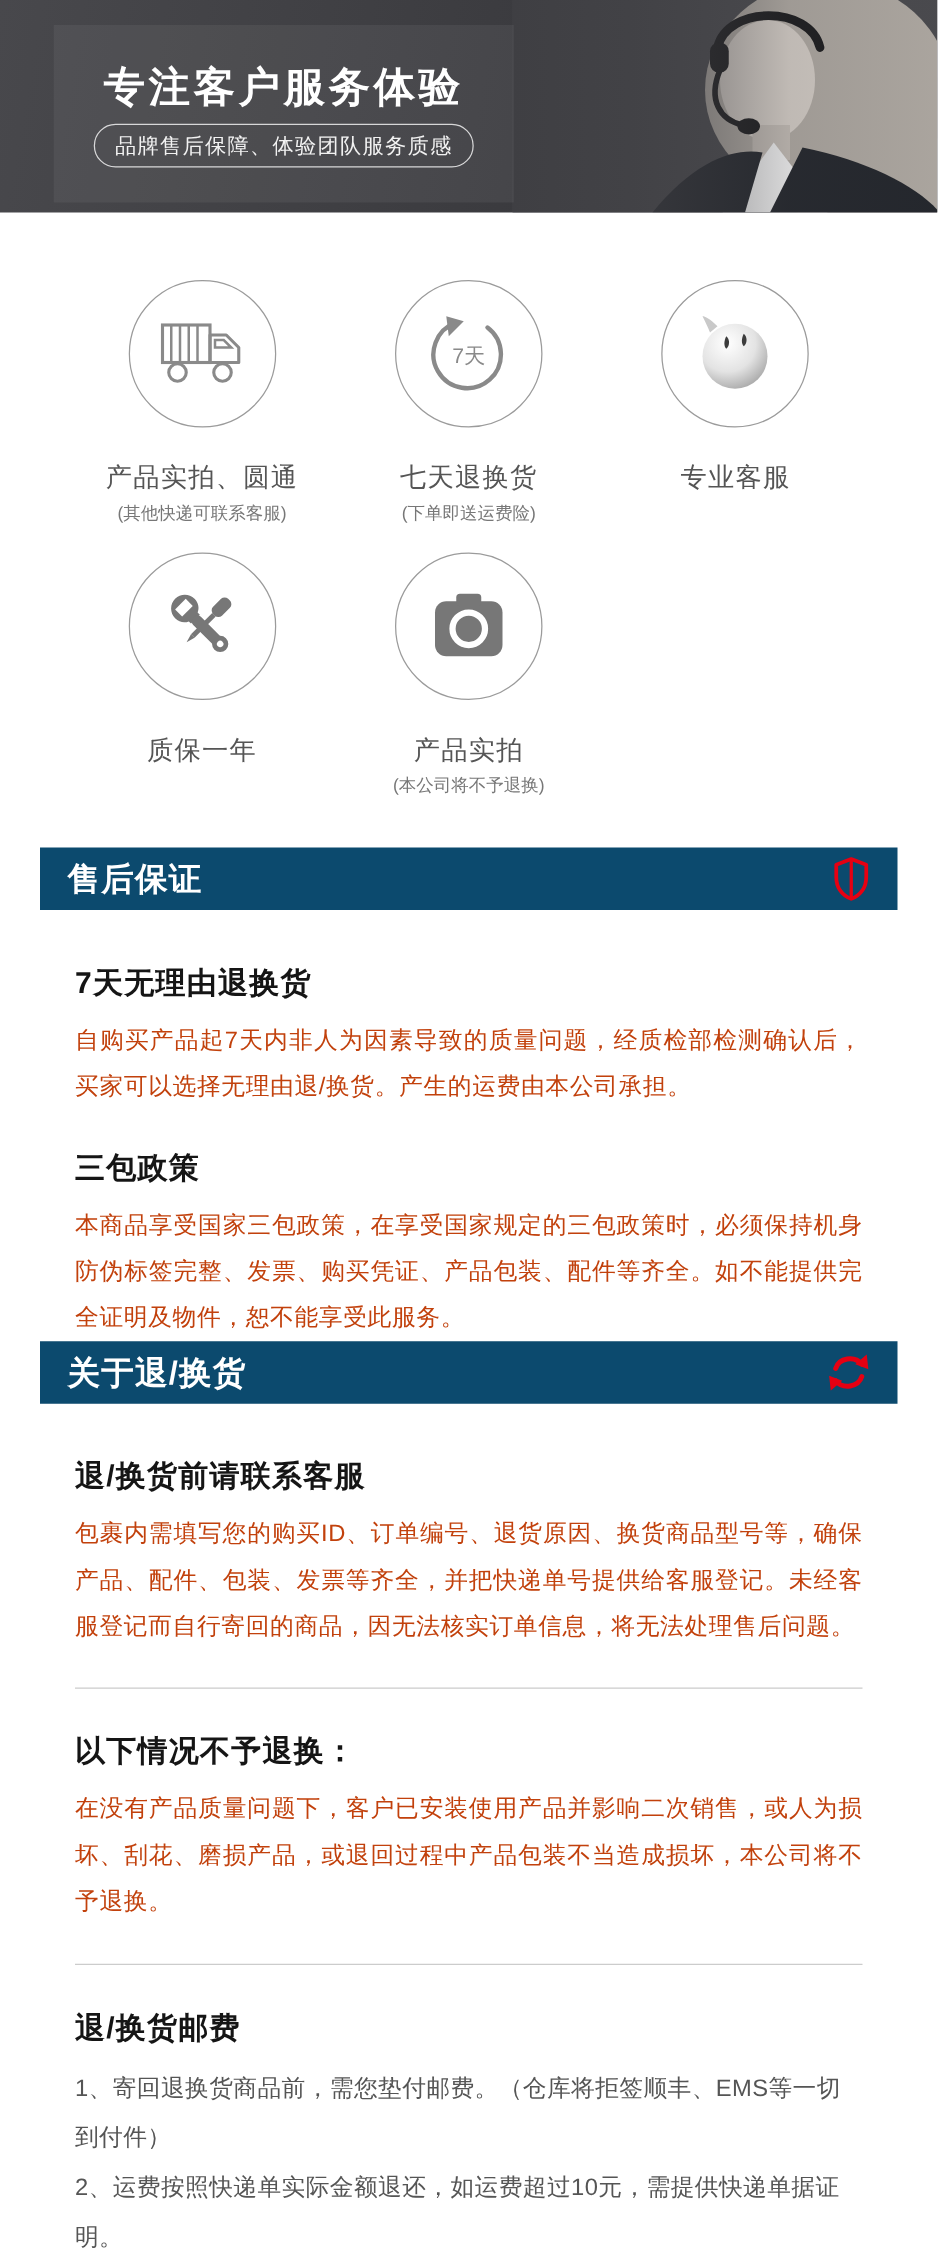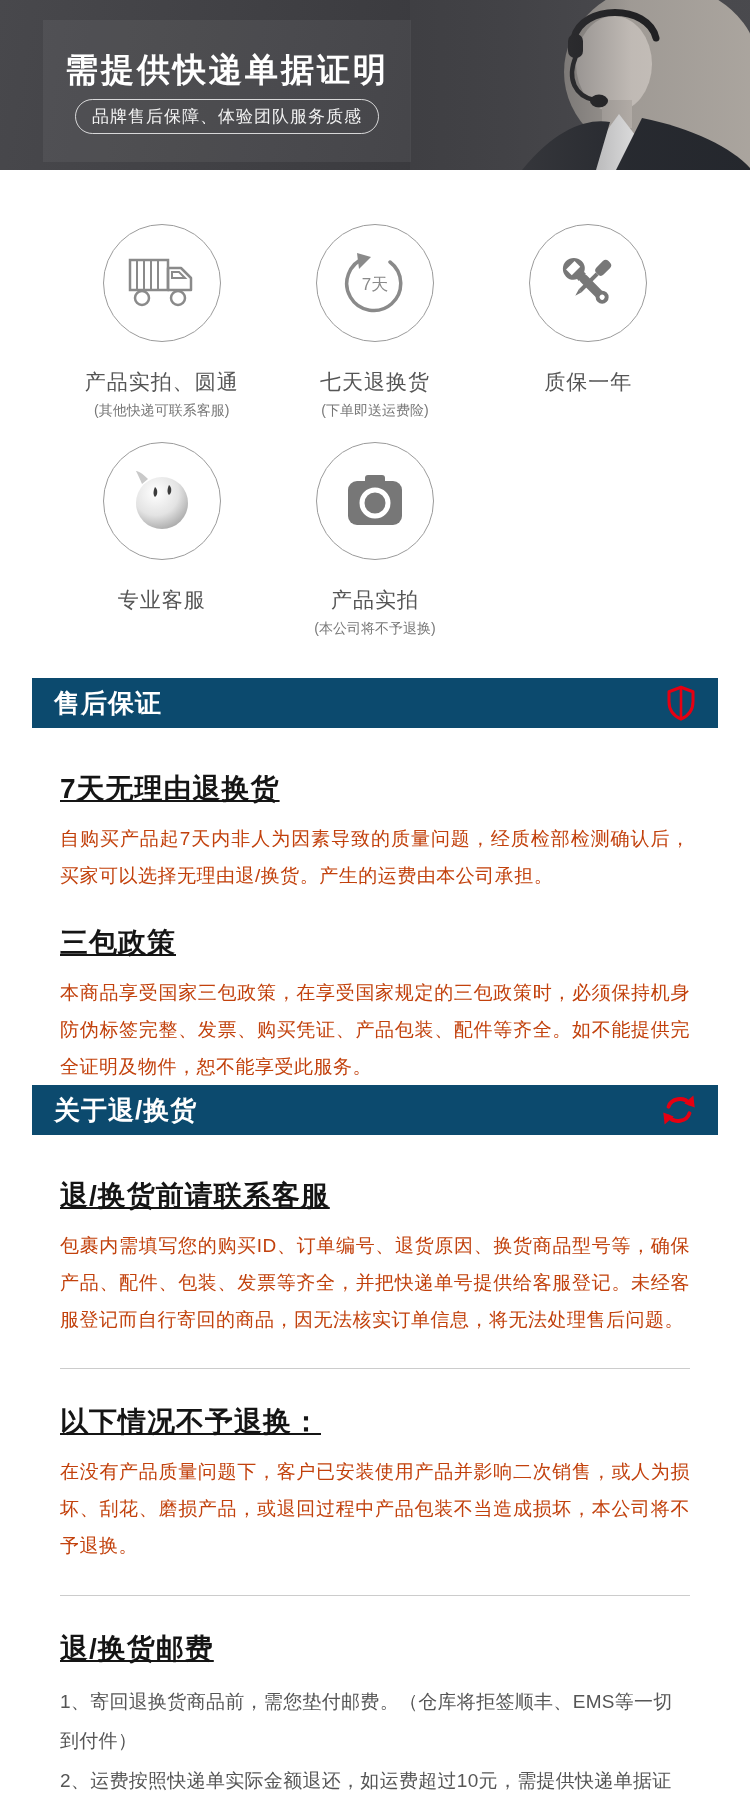--- a/index.html
+++ b/index.html
@@ -77,23 +77,22 @@
   }
   .section-bar-title {
     color: #ffffff; font-size: 26px; font-weight: bold; letter-spacing: 1px;
   }
   .bar-after-sale { margin-top: 16px; }
   .bar-returns { }
 
   
   .text-wrap { padding: 0 60px; }
   .block-heading {
-    font-size: 28px; font-weight: bold; color: #151515;
+    font-size: 24px; font-weight: bold; color: #151515;
     letter-spacing: 1px;
-    text-decoration: underline;
   }
   .block-body {
     margin-top: 12px;
     font-size: 19px; color: #c2410c;
     line-height: 1.95; letter-spacing: 0.5px;
     text-align: justify;
   }
   .mt-42 { margin-top: 42px; }
   .mt-30 { margin-top: 30px; }
   .divider {
@@ -122,21 +121,21 @@
       <path d="M112,170 C146,128 178,118 200,122 L186,170 Z" fill="#23262c"></path>
       <path d="M232,118 C282,128 322,148 340,168 L340,170 L206,170 Z" fill="#23262c"></path>
       <path d="M164,38 C172,4 238,4 246,38" stroke="#1c1c1e" stroke-width="7" fill="none" stroke-linecap="round"></path>
       <rect x="158" y="34" width="15" height="24" rx="7" fill="#1c1c1e"></rect>
       <path d="M166,56 C156,80 166,96 184,100" stroke="#1c1c1e" stroke-width="4.5" fill="none" stroke-linecap="round"></path>
       <ellipse cx="189" cy="101" rx="9" ry="6.5" fill="#1c1c1e"></ellipse>
     </svg>
   </div>
   <div class="hero-photo-fade"></div>
   <div class="hero-panel">
-    <div class="hero-title">需提供快递单据证明</div>
+    <div class="hero-title">专注客户服务体验</div>
     <div class="hero-badge">品牌售后保障、体验团队服务质感</div>
   </div>
 </div>
 
 <div class="services">
 
   <div class="service-item">
     <div class="service-circle">
       <svg class="icon-svg" width="72" height="54" viewBox="0 0 72 54">
         <rect x="4" y="4" width="38" height="30" fill="none" stroke="#8a8a8a" stroke-width="2.5"></rect>
@@ -157,20 +156,40 @@
   <div class="service-item">
     <div class="service-circle">
       <svg class="icon-svg" width="64" height="64" viewBox="0 0 64 64">
         <path d="M22,7 A27,27 0 1 0 47,11" fill="none" stroke="#8a8a8a" stroke-width="3.5" stroke-linecap="round"></path>
         <polygon points="14,2 28,6 16,18" fill="#8a8a8a"></polygon>
         <text x="32" y="39" text-anchor="middle" font-size="17" fill="#8a8a8a" font-family="'Liberation Sans','DejaVu Sans',sans-serif">7天</text>
       </svg>
     </div>
     <div class="service-label">七天退换货</div>
     <div class="service-sub">(下单即送运费险)</div>
+  </div>
+
+  <div class="service-item">
+    <div class="service-circle">
+      <svg class="icon-svg" width="68" height="64" viewBox="0 0 68 64">
+        <defs>
+          <radialGradient id="mascotG" cx="38%" cy="30%" r="80%">
+            <stop offset="0%" stop-color="#ffffff"></stop>
+            <stop offset="55%" stop-color="#e3e3e3"></stop>
+            <stop offset="100%" stop-color="#9f9f9f"></stop>
+          </radialGradient>
+        </defs>
+        <path d="M20,10 C14,4 10,2 8,2 C10,6 12,10 14,15 Z" fill="#c9c9c9"></path>
+        <ellipse cx="34" cy="34" rx="26" ry="26" fill="url(#mascotG)"></ellipse>
+        <path d="M27,18 C25,22 25,26 27,28 C30,26 30,20 27,18 Z" fill="#3c3c3c"></path>
+        <path d="M41,16 C39,20 39,24 41,26 C44,24 44,18 41,16 Z" fill="#3c3c3c"></path>
+      </svg>
+    </div>
+    <div class="service-label">专业客服</div>
+    <div class="service-sub"></div>
   </div>
 
   <div class="service-item">
     <div class="service-circle">
       <svg class="icon-svg" width="64" height="64" viewBox="0 0 64 64">
         <g transform="rotate(45 32 32)">
           <rect x="27" y="2" width="10" height="17" rx="4" fill="#777"></rect>
           <rect x="30" y="19" width="4" height="24" fill="#777"></rect>
           <polygon points="30,43 34,43 32,50" fill="#777"></polygon>
         </g>
@@ -182,40 +201,20 @@
           <circle cx="32" cy="52" r="2.6" fill="#fff"></circle>
         </g>
       </svg>
     </div>
     <div class="service-label">质保一年</div>
     <div class="service-sub"></div>
   </div>
 
   <div class="service-item">
     <div class="service-circle">
-      <svg class="icon-svg" width="68" height="64" viewBox="0 0 68 64">
-        <defs>
-          <radialGradient id="mascotG" cx="38%" cy="30%" r="80%">
-            <stop offset="0%" stop-color="#ffffff"></stop>
-            <stop offset="55%" stop-color="#e3e3e3"></stop>
-            <stop offset="100%" stop-color="#9f9f9f"></stop>
-          </radialGradient>
-        </defs>
-        <path d="M20,10 C14,4 10,2 8,2 C10,6 12,10 14,15 Z" fill="#c9c9c9"></path>
-        <ellipse cx="34" cy="34" rx="26" ry="26" fill="url(#mascotG)"></ellipse>
-        <path d="M27,18 C25,22 25,26 27,28 C30,26 30,20 27,18 Z" fill="#3c3c3c"></path>
-        <path d="M41,16 C39,20 39,24 41,26 C44,24 44,18 41,16 Z" fill="#3c3c3c"></path>
-      </svg>
-    </div>
-    <div class="service-label">专业客服</div>
-    <div class="service-sub"></div>
-  </div>
-
-  <div class="service-item">
-    <div class="service-circle">
       <svg class="icon-svg" width="60" height="56" viewBox="0 0 60 56">
         <rect x="3" y="8" width="54" height="44" rx="9" fill="#777"></rect>
         <rect x="20" y="2" width="20" height="10" rx="3" fill="#777"></rect>
         <circle cx="30" cy="30" r="13" fill="none" stroke="#fff" stroke-width="5"></circle>
       </svg>
     </div>
     <div class="service-label">产品实拍</div>
     <div class="service-sub">(本公司将不予退换)</div>
   </div>
 

